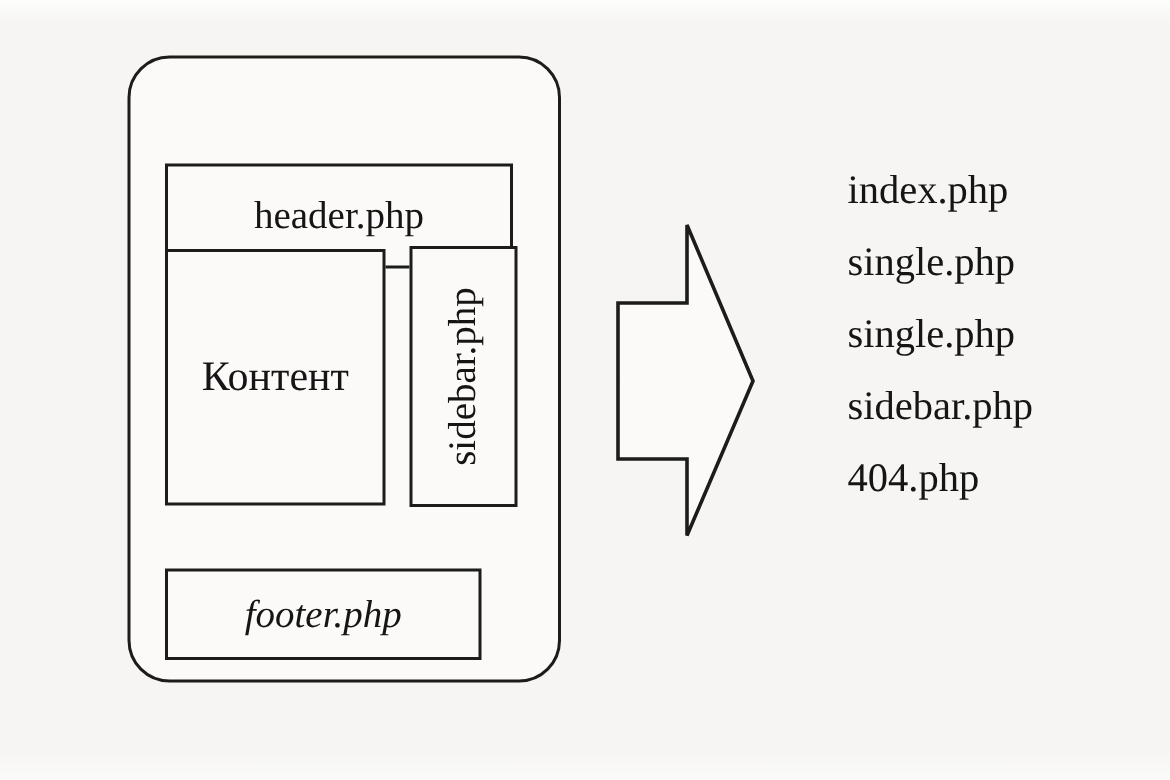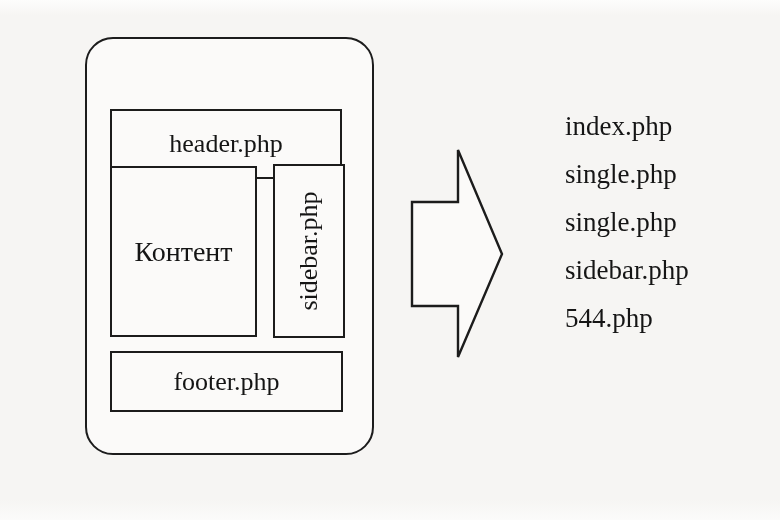--- a/index.html
+++ b/index.html
@@ -32,21 +32,21 @@
     display: flex;
     align-items: center;
     justify-content: center;
     font-size: 26px;
     line-height: 1;
     white-space: nowrap;
   }
   .header-box { left: 23px; top: 33px;  width: 232px; height: 70px; margin-top: 37px; }
   .content-box{ left: 23px; top: 127px; width: 147px; height: 171px; font-size: 28px; justify-content: center; }
   .sidebar-box{ left: 186px; top: 125px; width: 72px; height: 174px; }
-  .footer-box { left: 23px; top: 312px; width: 233px; height: 61px; }
+  .footer-box { left: 23px; top: 340px; width: 211px; height: 61px; font-style: italic; }
   .rotated {
     transform: rotate(-90deg);
     transform-origin: center center;
     white-space: nowrap;
     display: inline-block;
   }
   .arrow-svg {
     position: absolute;
     left: 405px;
     top: 140px;
@@ -96,16 +96,16 @@
 
   <svg class="arrow-svg" viewBox="0 0 110 230" aria-hidden="true">
     <polygon points="7,62 53,62 53,10 97,114 53,217 53,166 7,166"></polygon>
   </svg>
 
   <ul class="file-list">
     <li>index.php</li>
     <li>single.php</li>
     <li>single.php</li>
     <li>sidebar.php</li>
-    <li>544.php</li>
+    <li>404.php</li>
   </ul>
 
 </div>
 
 </body></html>

